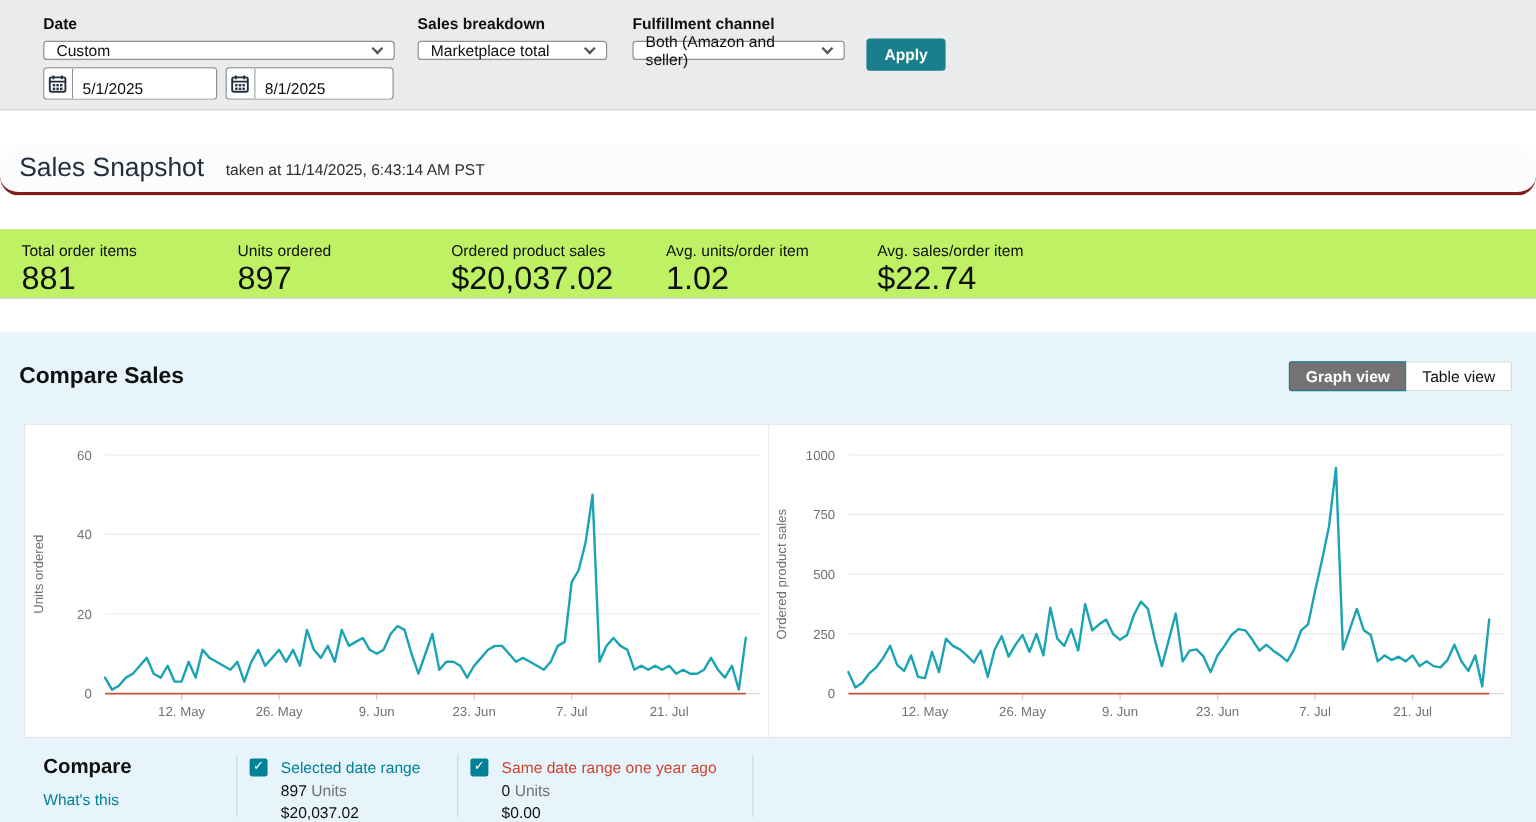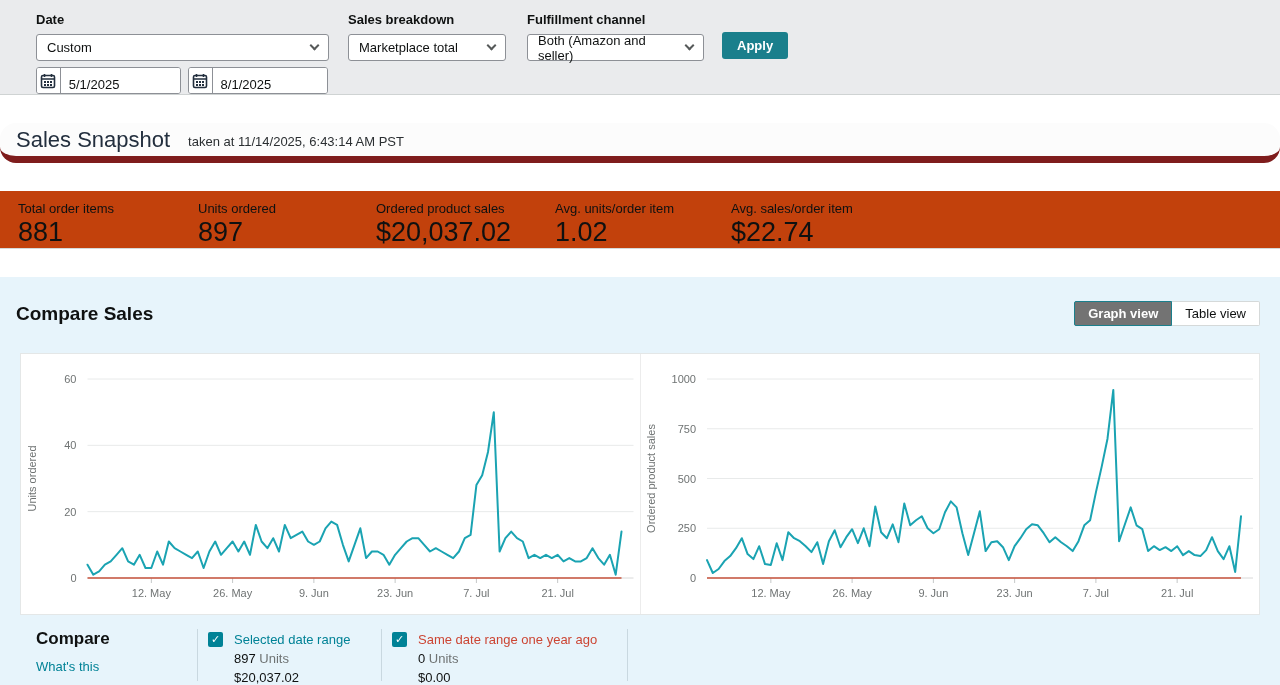--- a/index.html
+++ b/index.html
@@ -5,21 +5,21 @@
   * { margin:0; padding:0; box-sizing:border-box; }
   html,body { width:1280px; height:685px; overflow:hidden; background:#fff;
     font-family:"Liberation Sans", sans-serif; color:#0f1111; }
   .page { width:1280px; height:685px; display:flex; flex-direction:column;gap:28px; }
 
   
   .filter-bar { background:#eaebed; border-bottom:1px solid #cfd3d3; height:110px;
     padding:12px 0 0 36px; display:flex; align-items:flex-start; }
   .f-col { display:flex; flex-direction:column; }
   .f-label { font-size:13px; font-weight:bold; margin-bottom:7px; }
-  .select { background:#fff; border:1px solid #8d9096; border-radius:3px; height:27px;
+  .select { background:#fff; border:1px solid #8d9096; border-radius:3px; height:16px;
     display:flex; align-items:center; justify-content:space-between; padding:0 10px;
     font-size:13px; cursor:pointer; }
   .chev { width:7px; height:7px; border-right:2px solid #565959; border-bottom:2px solid #565959;
     transform:rotate(45deg); margin-top:-4px; flex:0 0 auto; margin-left:10px; }
   .date-col { width:293px; margin-right:19px; }
   .date-inputs { display:flex; margin-top:6px; }
   .date-input { display:flex; align-items:stretch; background:#fff; border:1px solid #8d9096;
     border-radius:3px; height:27px; overflow:hidden; }
   .date-input.first { width:145px; margin-right:7px; }
   .date-input.second { width:140px; }
@@ -27,25 +27,25 @@
     justify-content:center; background:#fff; }
   .date-input input { border:none; outline:none; font-size:13px; padding:16px 8px; width:100%;
     font-family:"Liberation Sans", sans-serif; color:#0f1111; }
   .sb-col { width:158px; margin-right:21px; }
   .fc-col { width:177px; margin-right:18px; }
   .apply-btn { margin-top:20px; background:#1a7f8c; color:#fff; border:none; border-radius:3px;
     font-size:13px; font-weight:bold; padding:6px 15px; height:27px; cursor:pointer;
     font-family:"Liberation Sans", sans-serif; }
 
   
-  .snap-header { background:#fcfcfc; border-bottom:7px solid #7f1d1d; height:53px;
+  .snap-header { background:#fcfcfc; border-bottom:3px solid #7f1d1d; height:53px;
     display:flex; align-items:center; padding-left:16px;border-radius:16px; }
   .snap-title { font-size:22px; color:#232f3e; }
   .snap-taken { font-size:13px; color:#2b2f32; margin-left:18px; margin-top:4px; }
-  .stats-row { background:#c2410c; border-bottom:1px solid #d5d9d9; height:69px;
+  .stats-row { background:#bef264; border-bottom:1px solid #d5d9d9; height:69px;
     display:flex; padding:10px 0 0 18px;align-items:flex-end; }
   .stat { display:flex; flex-direction:column; }
   .stat .s-label { font-size:13px; color:#0f1111; }
   .stat .s-value { font-size:27px; color:#0f1111; margin-top:1px; }
   .stat-1{width:180px}.stat-2{width:178px}.stat-3{width:179px}.stat-4{width:176px}
 
   
   .compare-section { background:#e7f4fb; flex:1; display:flex; flex-direction:column; }
   .cs-header { display:flex; align-items:center; justify-content:space-between;
     padding:22px 20px 16px 16px; height:76px; }

